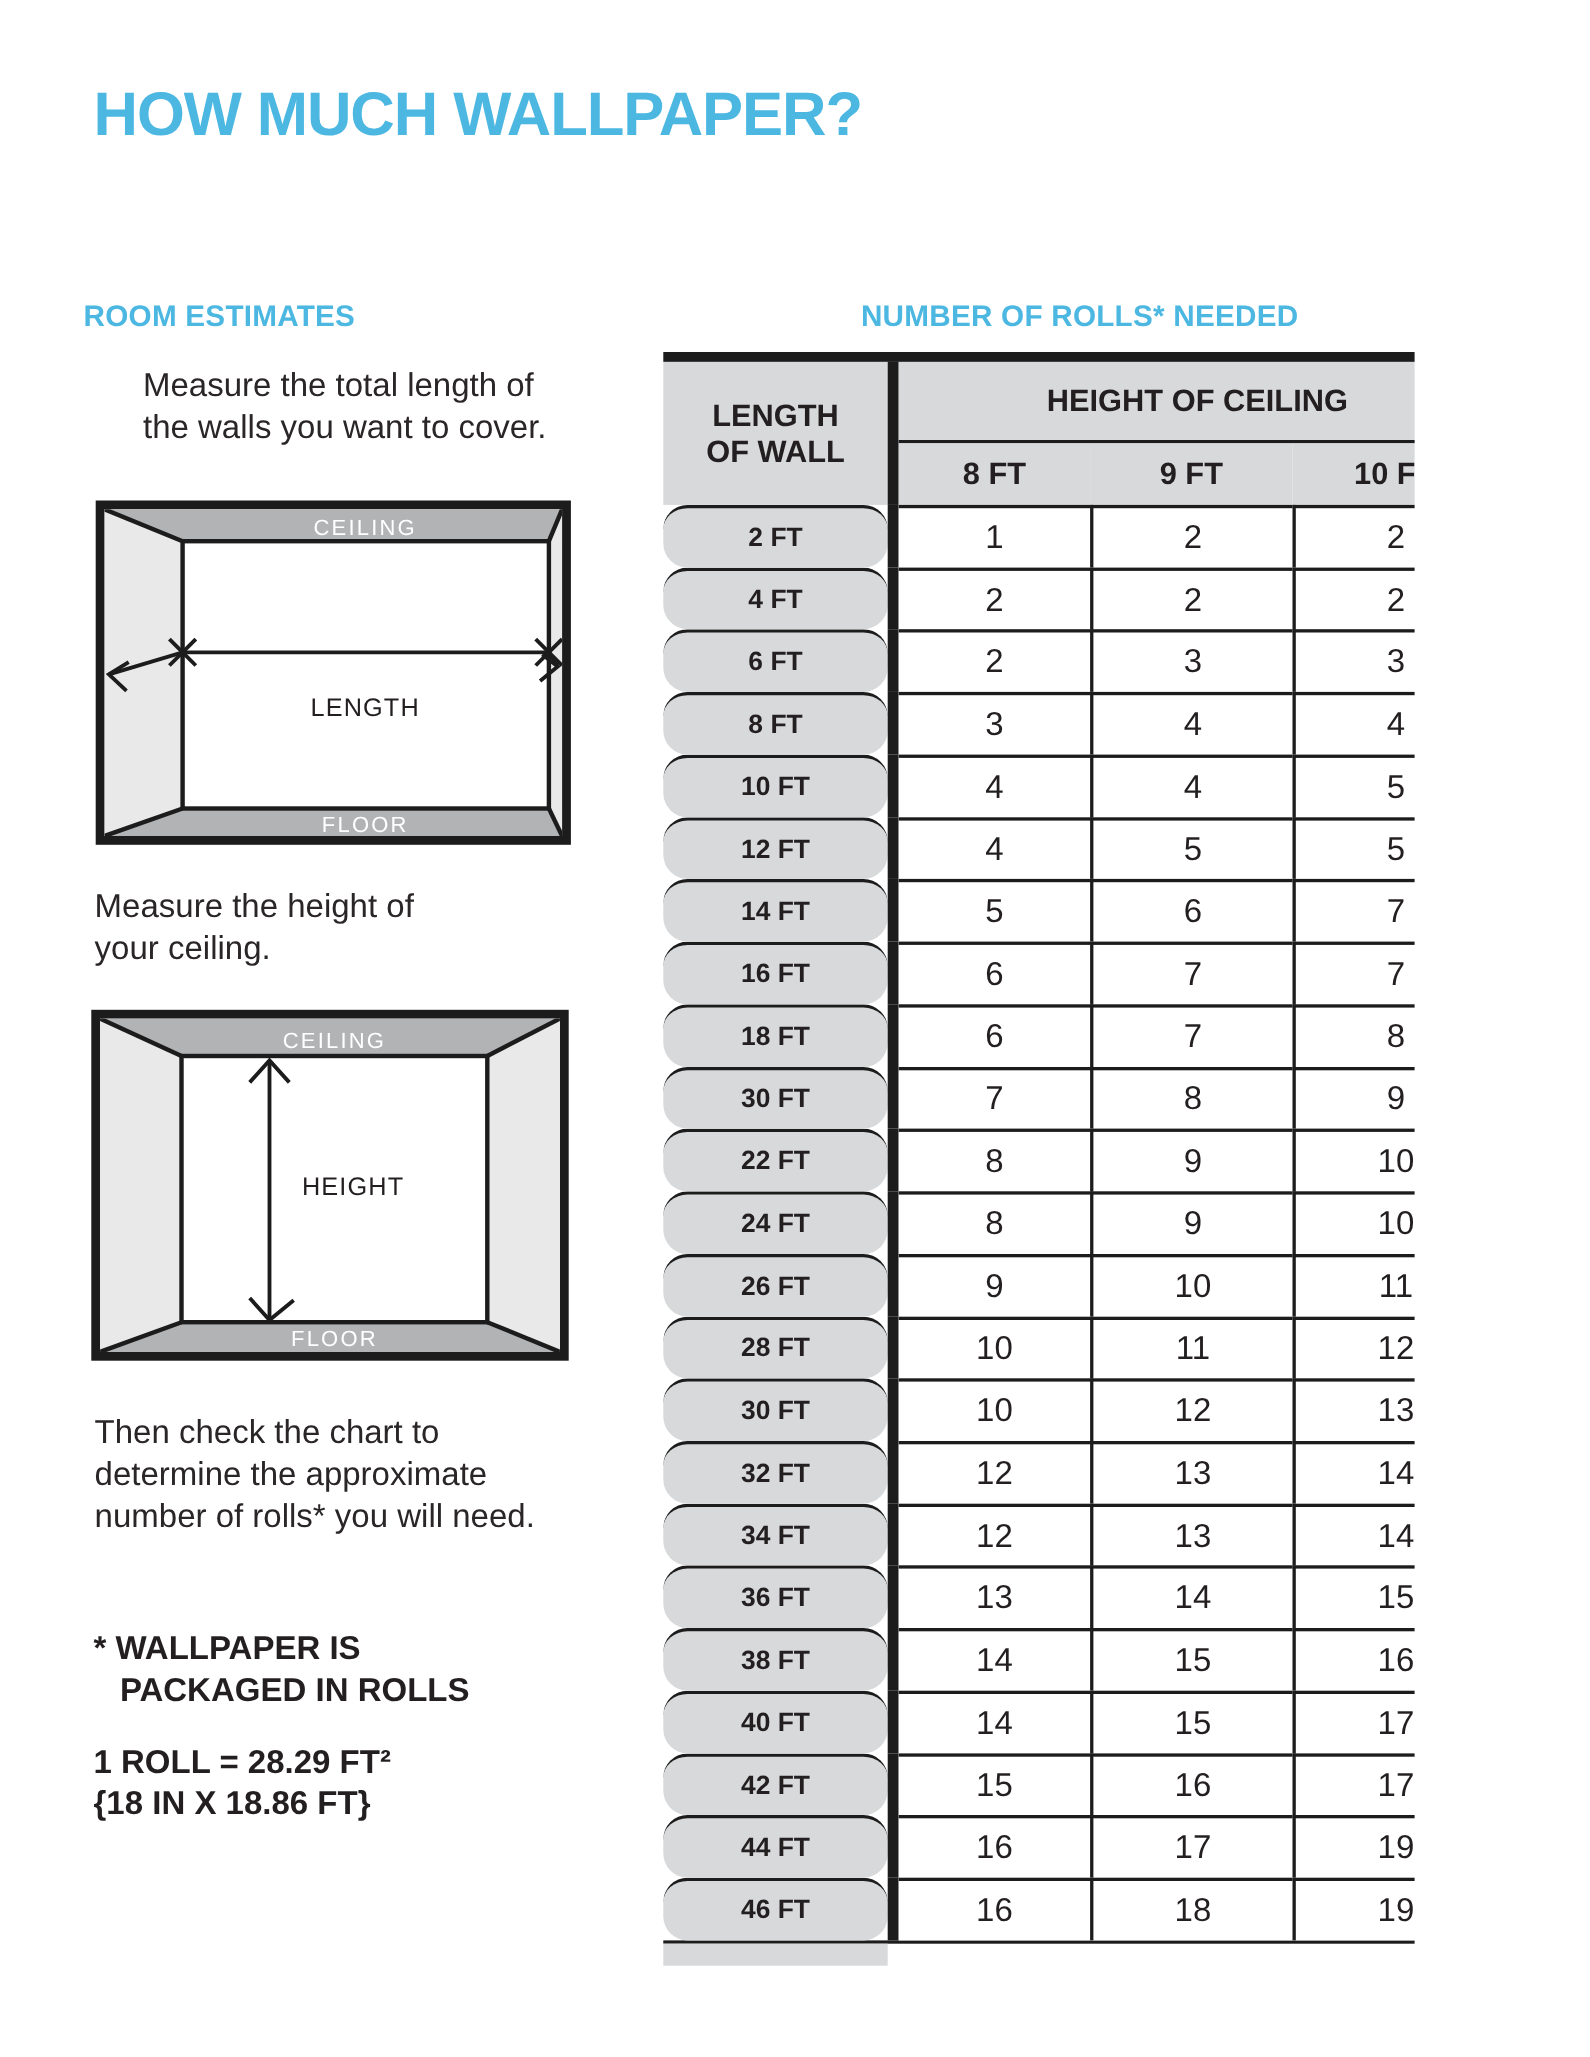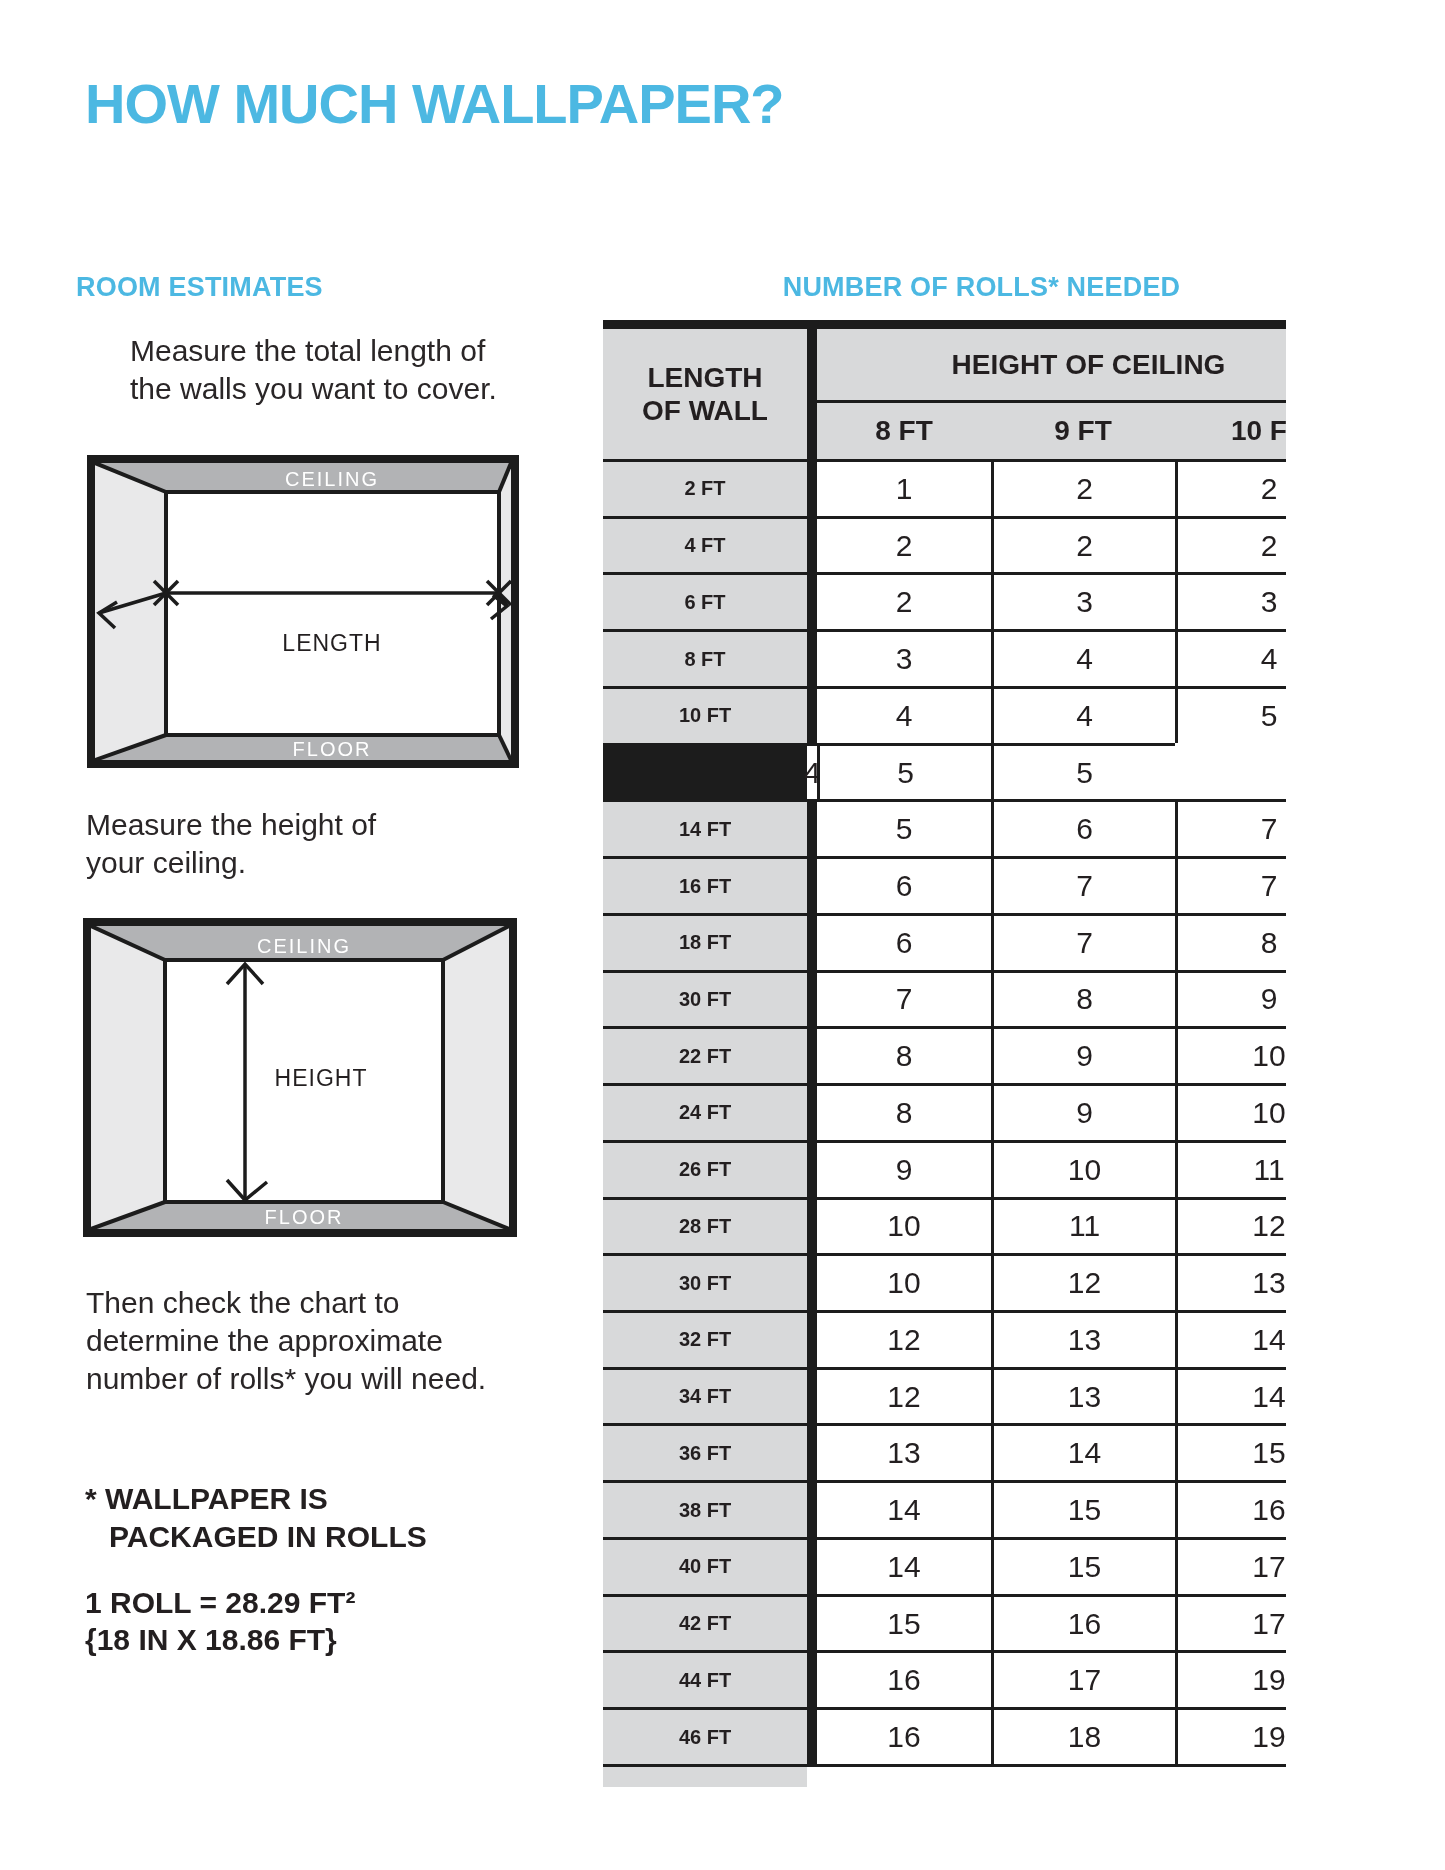--- a/index.html
+++ b/index.html
@@ -39,21 +39,21 @@
 
   
   .wtable{position:absolute;left:603px;top:320px;width:757px;border-top:9px solid var(--line);}
   .thead{display:grid;grid-template-columns:204px 10px 174px 184px 185px;grid-template-rows:74px 56px;}
   .thead .c1{grid-column:1;grid-row:1/3;background:var(--hdrbg);display:flex;flex-direction:column;align-items:center;justify-content:center;font-weight:bold;font-size:28px;line-height:33px;text-align:center;}
   .thead .vdiv{grid-column:2;grid-row:1/3;background:var(--line);}
   .thead .spanhead{grid-column:3/6;grid-row:1;background:var(--hdrbg);border-bottom:3px solid var(--line);display:flex;align-items:center;justify-content:center;font-weight:bold;font-size:28px;}
   .thead .subhead{grid-row:2;background:var(--hdrbg);display:flex;align-items:center;justify-content:center;font-weight:bold;font-size:28px;}
 
   .trow{display:grid;grid-template-columns:204px 10px 174px 184px 185px;height:56.74px;}
-  .trow .lbl{background:var(--hdrbg);border-top:3px solid var(--line);display:flex;align-items:center;justify-content:center;font-weight:bold;font-size:20px;}
+  .trow .lbl{background:var(--hdrbg);border-top:3px solid var(--line);display:flex;align-items:center;justify-content:center;font-weight:bold;font-size:24px;border-radius:22px;}
   .trow .vdiv{background:var(--line);}
   .trow .val{background:#fff;border-top:3px solid var(--line);display:flex;align-items:center;justify-content:center;font-size:30px;}
   .trow .v2,.trow .v3{border-left:3px solid var(--line);}
   .tbody{border-bottom:3px solid var(--line);}
   .stub{width:204px;height:20px;background:var(--hdrbg);}
 </style>
 </head>
 <body>
 
 <div class="page">
@@ -187,20 +187,21 @@
     <div class="val v3">4</div>
   </div>
         <div class="trow">
     <div class="lbl">10 FT</div>
     <div class="vdiv"></div>
     <div class="val v1">4</div>
     <div class="val v2">4</div>
     <div class="val v3">5</div>
   </div>
         <div class="trow">
+    <div class="lbl">12 FT</div>
     <div class="vdiv"></div>
     <div class="val v1">4</div>
     <div class="val v2">5</div>
     <div class="val v3">5</div>
   </div>
         <div class="trow">
     <div class="lbl">14 FT</div>
     <div class="vdiv"></div>
     <div class="val v1">5</div>
     <div class="val v2">6</div>

